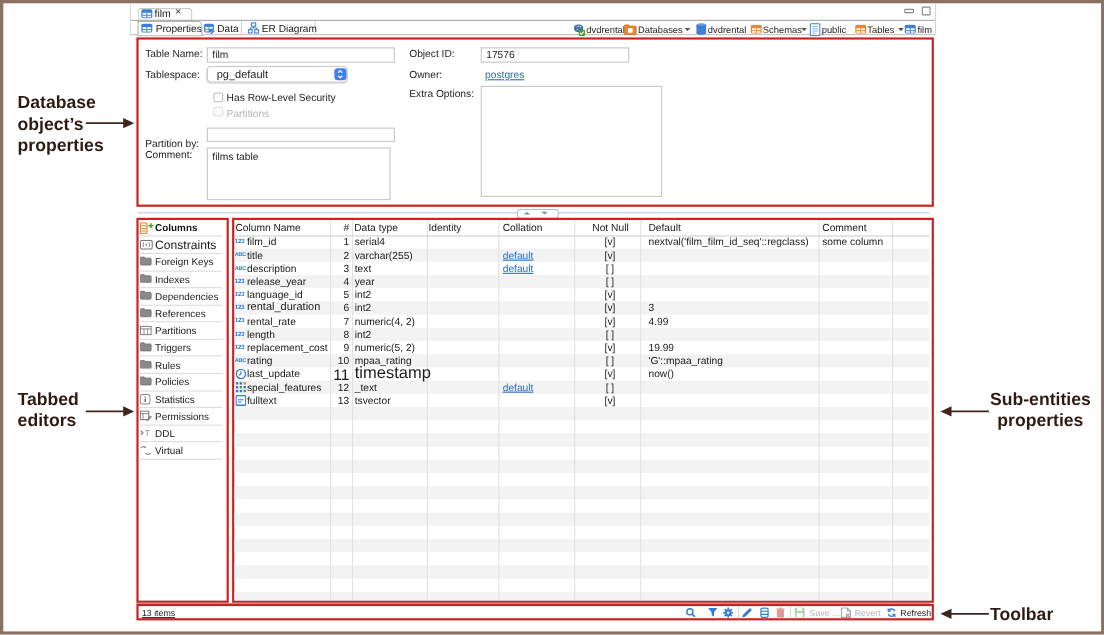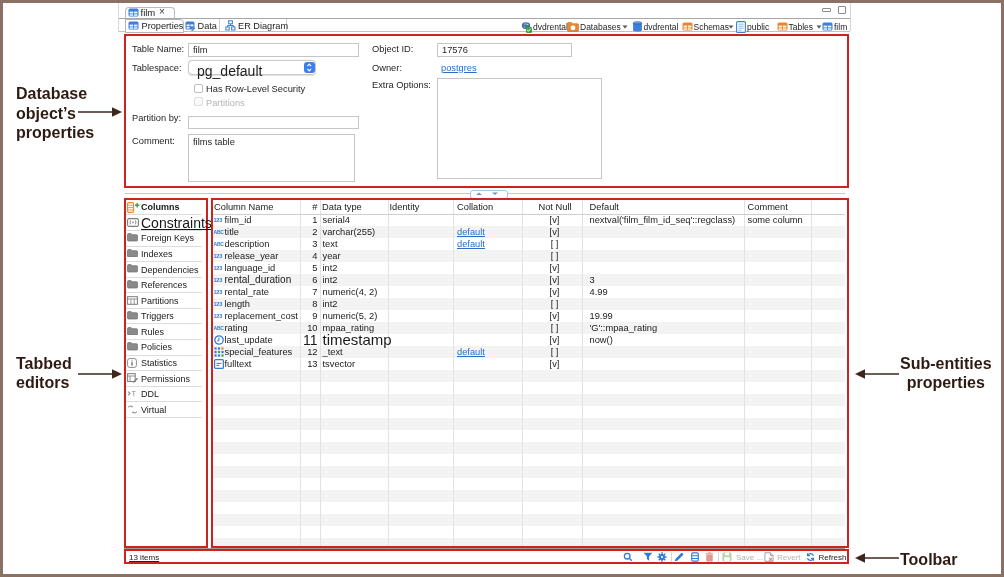--- a/index.html
+++ b/index.html
@@ -120,31 +120,31 @@
  <rect x="5.9" y="3.6" width="3.5" height="1.9" fill="#fff" opacity="0.92"></rect>
  <rect x="1.6" y="6.3" width="3.5" height="1.5" fill="#fff" opacity="0.92"></rect>
  <rect x="5.9" y="6.3" width="3.5" height="1.5" fill="#fff" opacity="0.92"></rect>
 </svg>
 <div class="bc" style="left:834px;">film</div>
 <div class="red" style="left:124px;top:34px;width:721px;height:150px;"></div>
 <div class="lbl" style="left:132px;top:44px;">Table Name:</div>
 <div class="inp" style="left:188px;top:43px;width:165px;height:11px;">film</div>
 <div class="lbl" style="left:132px;top:63px;">Tablespace:</div>
 <div class="abs" style="left:188px;top:60px;width:126px;height:13px;border:1px solid #c9c9c9;border-radius:4px;background:#fff;box-shadow:0 0.5px 1px rgba(0,0,0,0.12);"></div>
-<div class="abs" style="left:197px;top:62.5px;font-size:14px;color:#1f1f1f;">pg_default</div>
+<div class="abs" style="left:197px;top:62.5px;font-size:10px;color:#1f1f1f;">pg_default</div>
 <div class="abs" style="left:304px;top:61.5px;width:10.5px;height:11px;border-radius:3px;background:#3a7ef0;"></div>
 <svg class="abs" style="left:304px;top:61.5px;" width="10.5" height="11" viewBox="0 0 10.5 11">
  <path d="M3.4 4.2 L5.25 2.2 L7.1 4.2" stroke="#fff" stroke-width="1.2" fill="none"></path>
  <path d="M3.4 6.8 L5.25 8.8 L7.1 6.8" stroke="#fff" stroke-width="1.2" fill="none"></path>
 </svg>
 <div class="abs" style="left:193.5px;top:83.5px;width:7px;height:7px;border:1px solid #bdbdbd;border-radius:2px;background:#fff;"></div>
 <div class="lbl" style="left:206px;top:84px;">Has Row-Level Security</div>
 <div class="abs" style="left:193.5px;top:97px;width:7px;height:7px;border:1px solid #dedede;border-radius:2px;background:#fafafa;"></div>
 <div class="lbl" style="left:206px;top:97.5px;color:#b4b4b4;">Partitions</div>
-<div class="lbl" style="left:132px;top:113px;">Partition by:</div>
+<div class="lbl" style="left:132px;top:126px;">Partition by:</div>
 <div class="inp" style="left:188px;top:115.5px;width:165px;height:10px;"></div>
 <div class="lbl" style="left:132px;top:136px;">Comment:</div>
 <div class="abs" style="left:188px;top:133.5px;width:165px;height:46px;border:1px solid #c6c6c6;background:#fff;"></div>
 <div class="abs" style="left:193px;top:137px;font-size:9.3px;color:#1f1f1f;">films table</div>
 <div class="lbl" style="left:372px;top:43.5px;">Object ID:</div>
 <div class="inp" style="left:437px;top:42.5px;width:129px;height:11px;">17576</div>
 <div class="lbl" style="left:372px;top:62.5px;">Owner:</div>
 <div class="abs link" style="left:441px;top:62.5px;font-size:9.3px;">postgres</div>
 <div class="lbl" style="left:372px;top:80px;">Extra Options:</div>
 <div class="abs" style="left:437px;top:78px;width:163px;height:99px;border:1px solid #c6c6c6;background:#fff;"></div>
@@ -160,21 +160,21 @@
  <path d="M1.2 3.2 h4.8 M1.2 5.6 h4.8 M1.2 8 h4.8" stroke="#e8872f" stroke-width="0.9"></path>
  <path d="M10.2 1 v4.4 M8 3.2 h4.4" stroke="#3fa23f" stroke-width="1.4"></path>
 </svg>
 <div class="abs" style="left:141px;top:202.2px;font-size:9px;line-height:10px;font-weight:700;color:#181818;white-space:nowrap;">Columns</div>
 <div class="abs" style="left:126px;top:214.4px;width:76px;height:1px;background:#dcdcdc;"></div>
 <svg class="abs" style="left:127px;top:217.76999999999998px;" width="12" height="9" viewBox="0 0 12 9">
  <rect x="0.6" y="0.6" width="10.8" height="7.8" rx="1.5" fill="#fff" stroke="#7c7c7c" stroke-width="1.1"></rect>
  <path d="M3.6 2.4 q-1.1 2 0 4 M8.4 2.4 q1.1 2 0 4" stroke="#7c7c7c" stroke-width="0.9" fill="none"></path>
  <circle cx="6" cy="4.4" r="0.8" fill="#7c7c7c"></circle>
 </svg>
-<div class="abs" style="left:141px;top:217.8px;font-size:14px;line-height:10px;font-weight:400;color:#181818;white-space:nowrap;text-decoration:underline;">Constraints</div>
+<div class="abs" style="left:141px;top:217.8px;font-size:11px;line-height:10px;font-weight:400;color:#181818;white-space:nowrap;">Constraints</div>
 <div class="abs" style="left:126px;top:229.9px;width:76px;height:1px;background:#dcdcdc;"></div>
 <svg class="abs" style="left:127px;top:233.33999999999997px;" width="11" height="8.5" viewBox="0 0 11 8.5">
  <path d="M0.5 1.6 q0 -1 1 -1 h2.6 l0.9 1.1 h4.5 q1 0 1 1 v4.3 q0 1 -1 1 h-8 q-1 0 -1 -1 Z" fill="#8a8a8a" stroke="#6e6e6e" stroke-width="0.7"></path>
 </svg>
 <div class="abs" style="left:141px;top:233.3px;font-size:9px;line-height:10px;font-weight:400;color:#181818;white-space:nowrap;">Foreign Keys</div>
 <div class="abs" style="left:126px;top:245.5px;width:76px;height:1px;background:#dcdcdc;"></div>
 <svg class="abs" style="left:127px;top:248.91px;" width="11" height="8.5" viewBox="0 0 11 8.5">
  <path d="M0.5 1.6 q0 -1 1 -1 h2.6 l0.9 1.1 h4.5 q1 0 1 1 v4.3 q0 1 -1 1 h-8 q-1 0 -1 -1 Z" fill="#8a8a8a" stroke="#6e6e6e" stroke-width="0.7"></path>
 </svg>
 <div class="abs" style="left:141px;top:248.9px;font-size:9px;line-height:10px;font-weight:400;color:#181818;white-space:nowrap;">Indexes</div>

